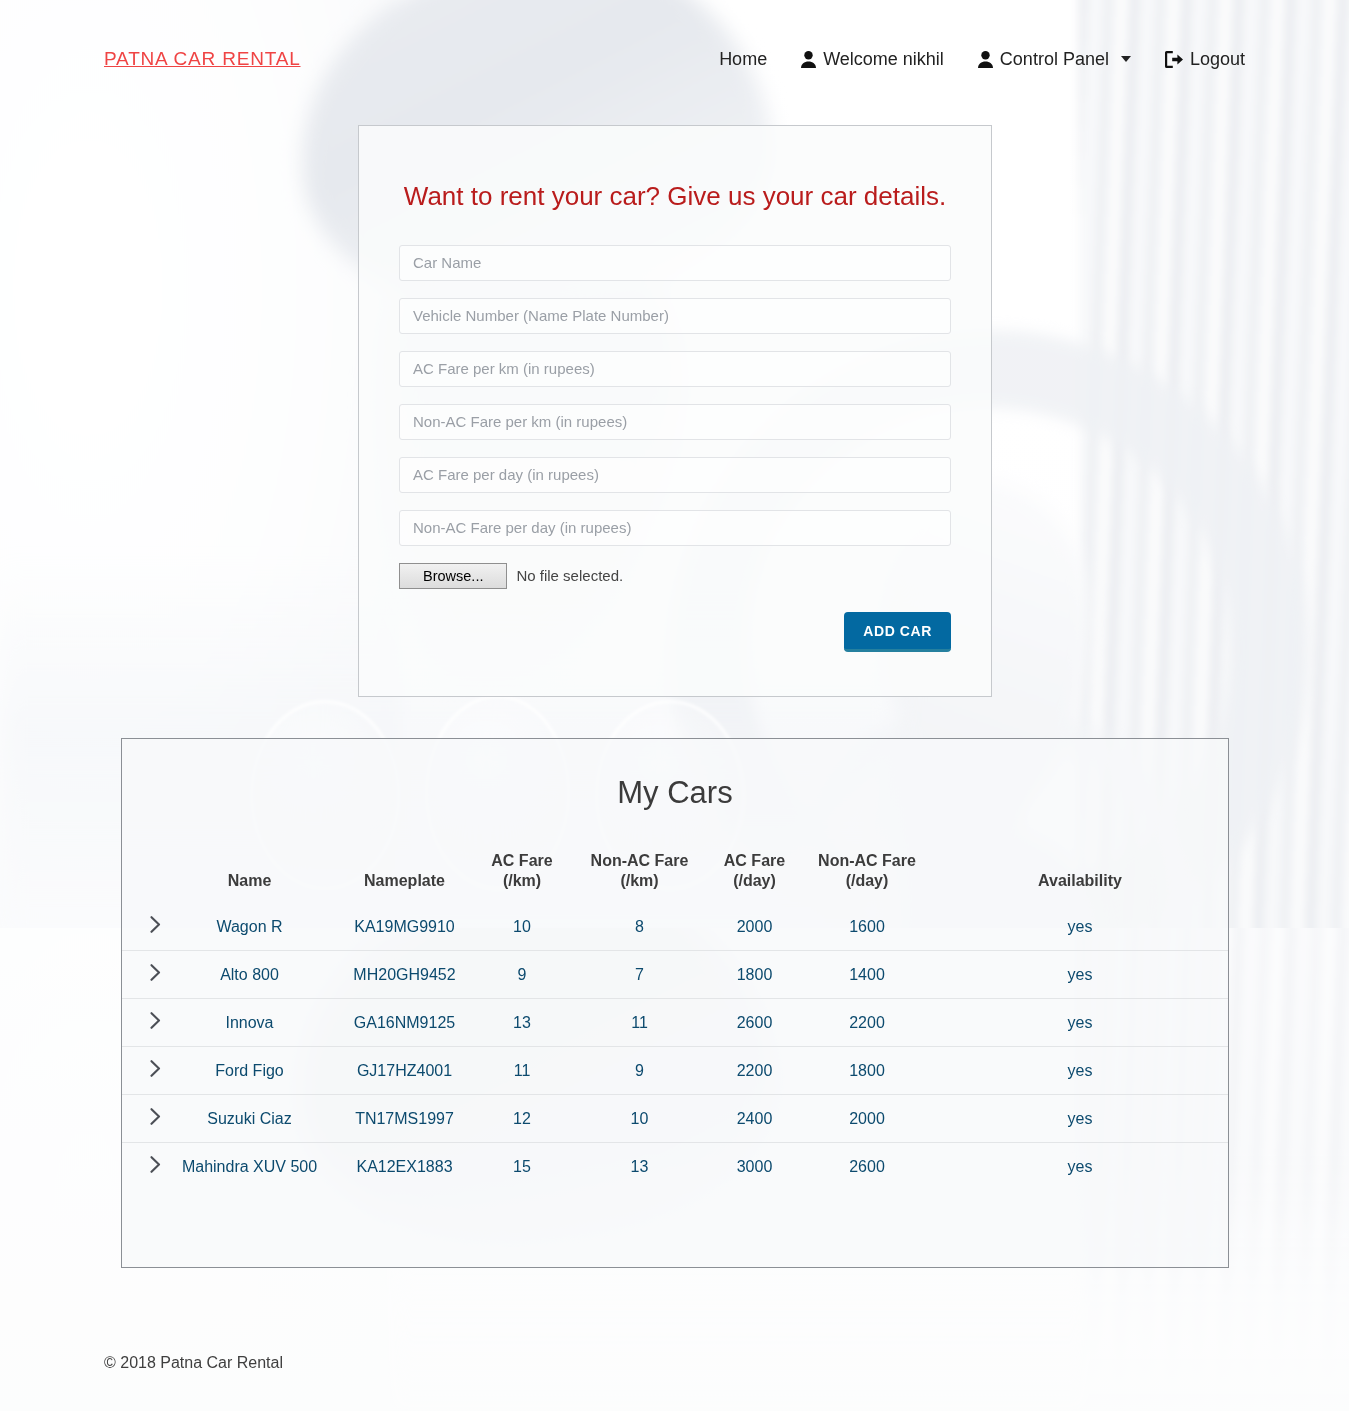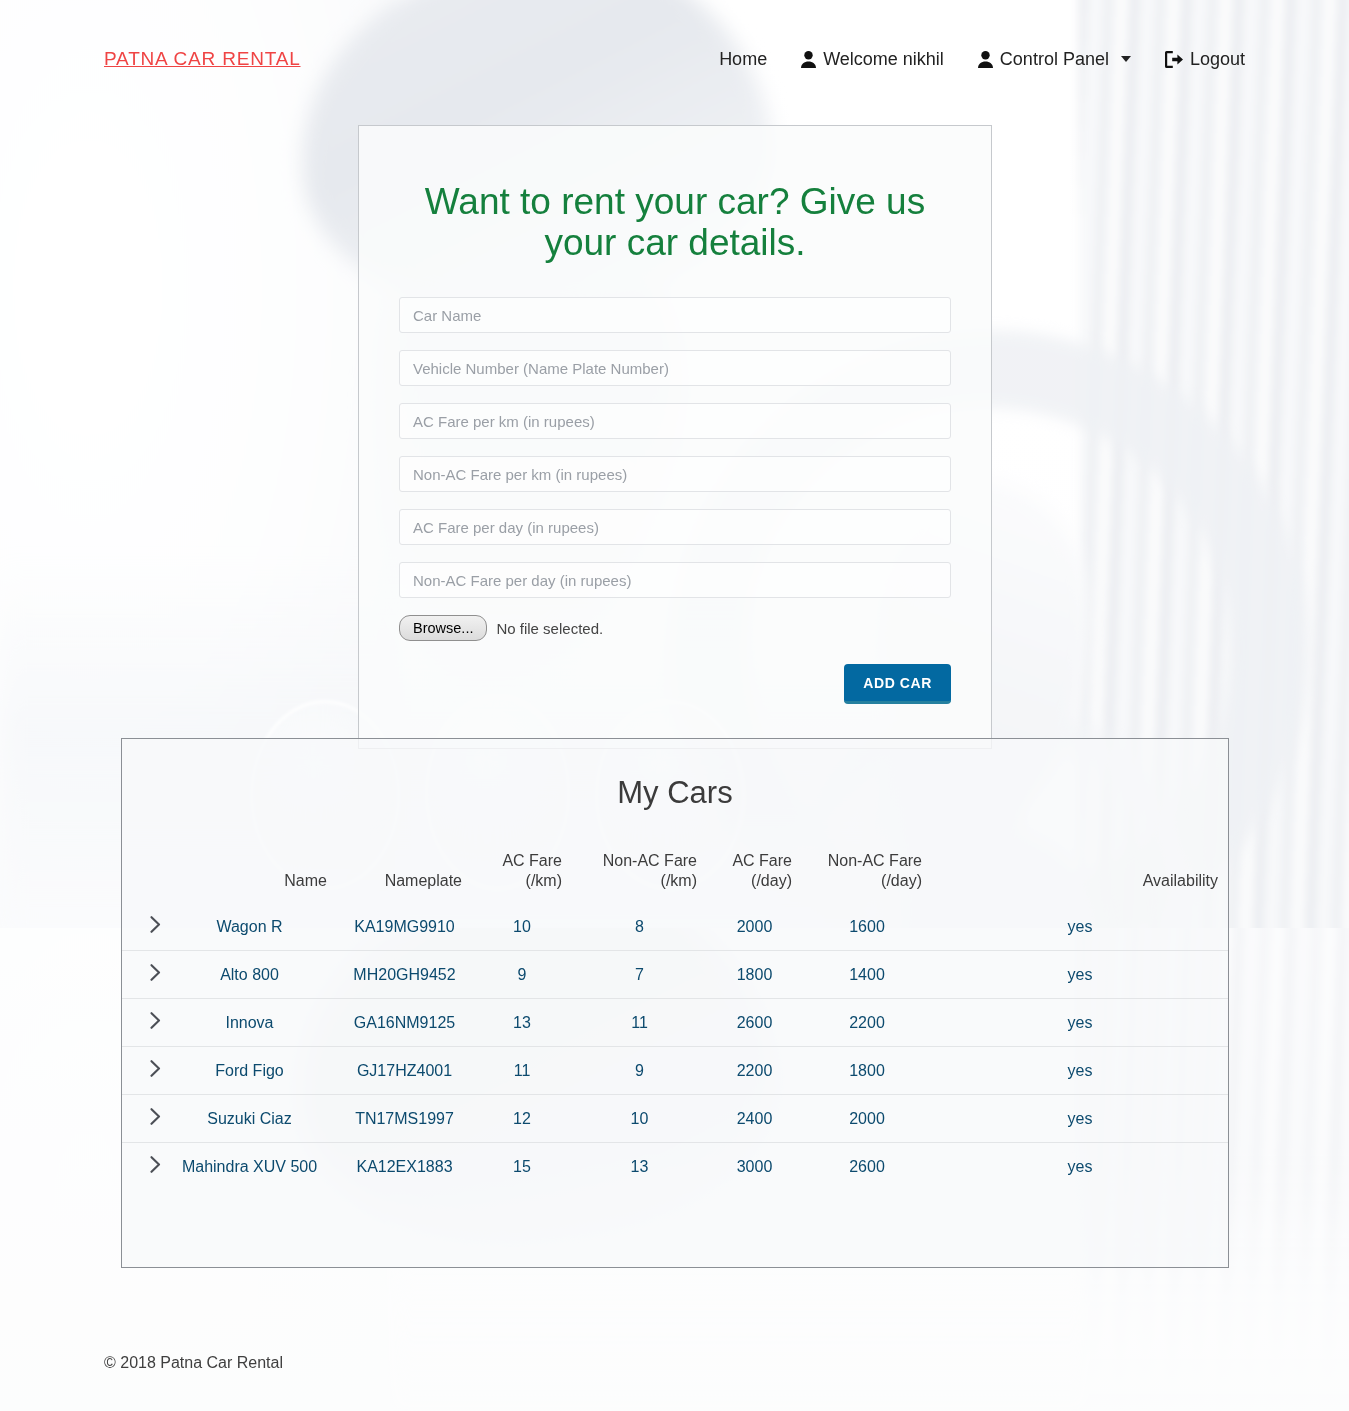--- a/index.html
+++ b/index.html
@@ -179,25 +179,25 @@
   
   #form-card {
     position: absolute;
     left: 358px; top: 125px;
     width: 634px;
     background: rgba(250,251,252,.86);
     border: 1px solid #c6c9cd;
     padding: 42px 40px 44px;
   }
   #form-title {
-    font-size: 37px;
+    font-size: 26px;
     font-weight: 400;
     line-height: 1.1;
     text-align: center;
-    color: #15803d;
+    color: #b91c1c;
     margin: 14px 0 34px;
   }
   .field {
     display: block;
     width: 100%;
     height: 36px;
     margin-bottom: 17px;
     padding: 0 13px;
     font-size: 15px;
     font-family: "Liberation Sans", sans-serif;
@@ -216,22 +216,22 @@
     margin-top: 12px;
     font-size: 15px;
     color: #444;
   }
   #browse-btn {
     font-family: "Liberation Sans", sans-serif;
     font-size: 14.5px;
     color: #000;
     background: linear-gradient(180deg,#f1f1f1,#dcdcdc);
     border: 1px solid #8f8f8f;
-    border-radius: 11px;
-    padding: 4px 13px;
+    border-radius: 0;
+    padding: 4px 23px;
     cursor: pointer;
   }
 
   #btn-row { display: flex; justify-content: flex-end; margin-top: 23px; }
   #add-car-btn {
     font-family: "Liberation Sans", sans-serif;
     font-size: 14px;
     font-weight: bold;
     letter-spacing: .6px;
     color: #fff;
@@ -256,23 +256,23 @@
   #cars-title {
     font-size: 31px;
     font-weight: 400;
     text-align: center;
     color: #3b3b3b;
     margin-bottom: 34px;
   }
   table { width: 100%; border-collapse: collapse; }
   thead th {
     font-size: 16px;
-    font-weight: normal;
+    font-weight: bold;
     color: #3c3c3c;
-    text-align: right;
+    text-align: center;
     vertical-align: bottom;
     padding: 6px 10px 12px;
     line-height: 1.25;
   }
   tbody td {
     font-size: 16px;
     color: #0c4a6e;
     text-align: center;
     padding: 13px 10px;
     border-top: 1px solid #e3e5e7;

